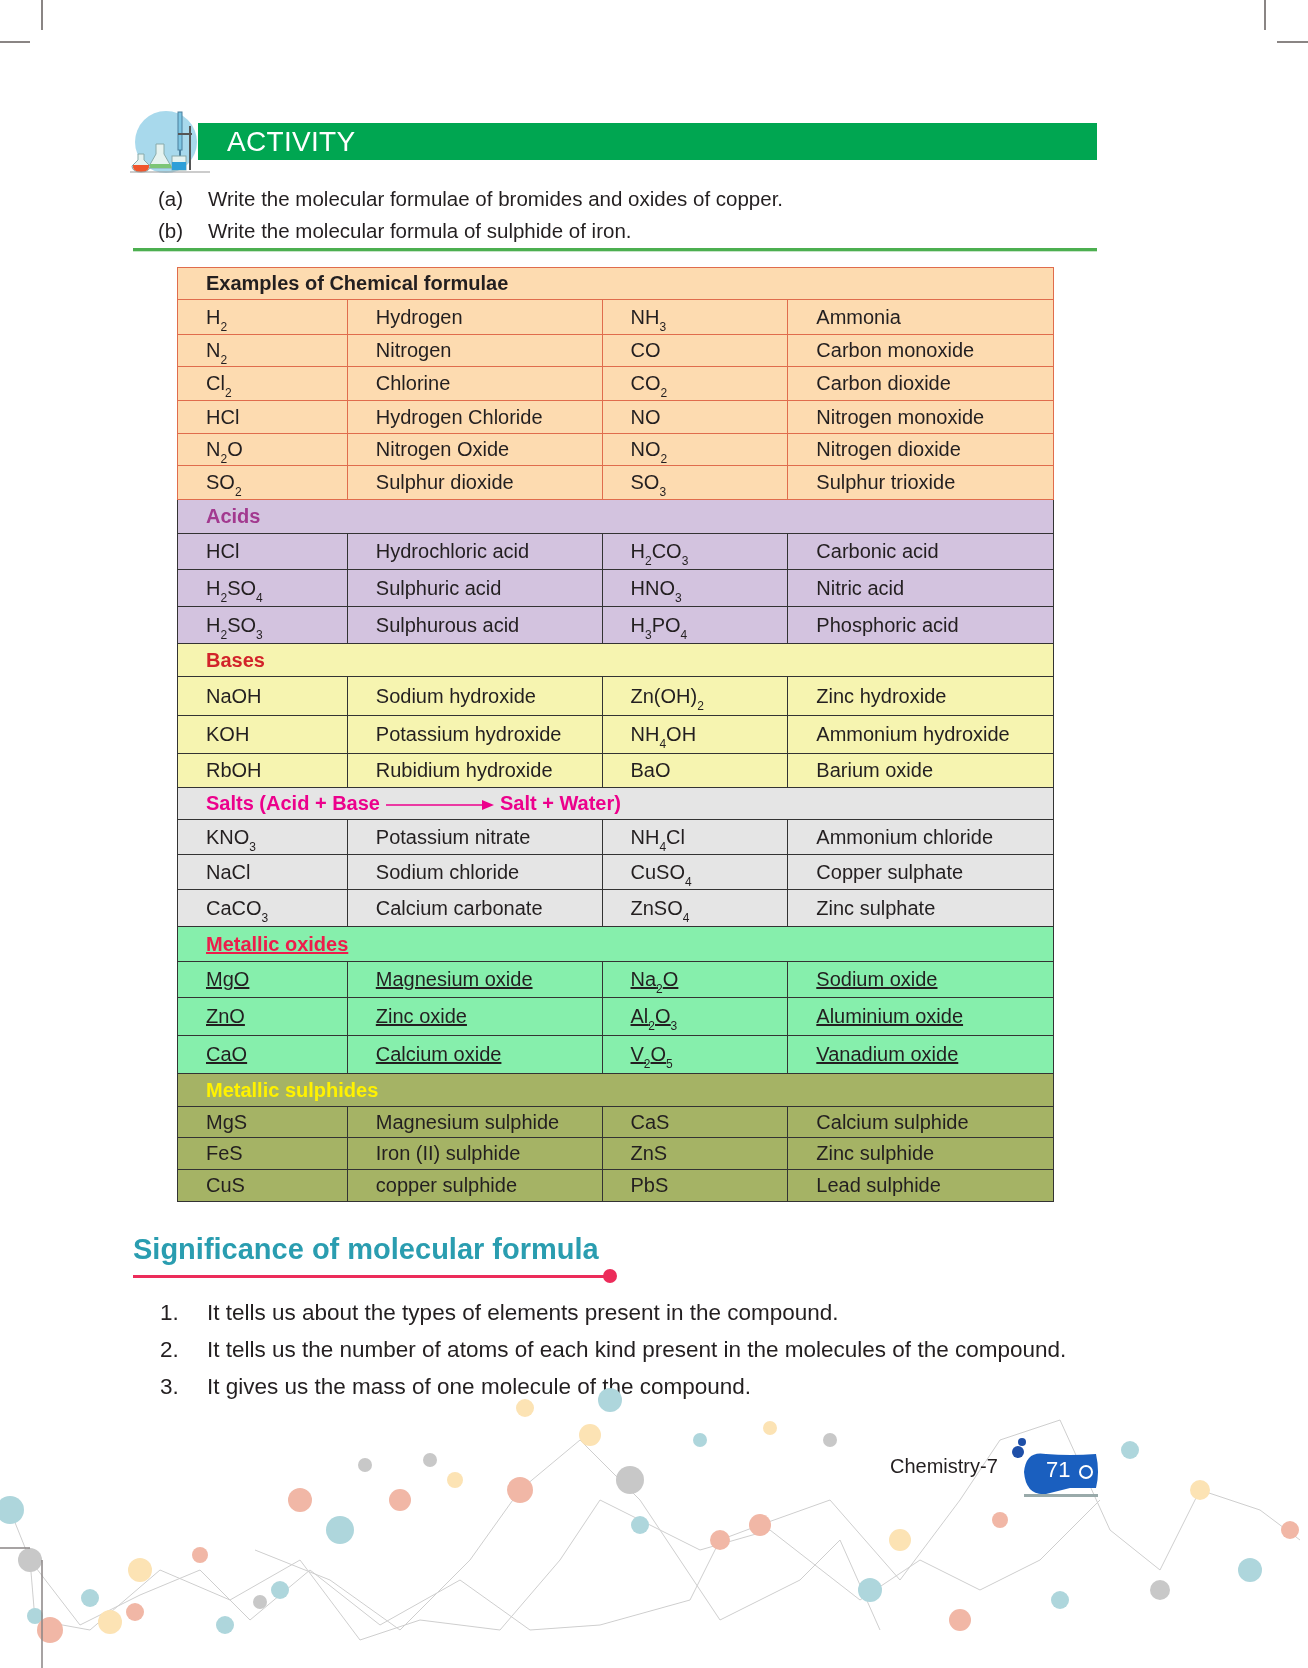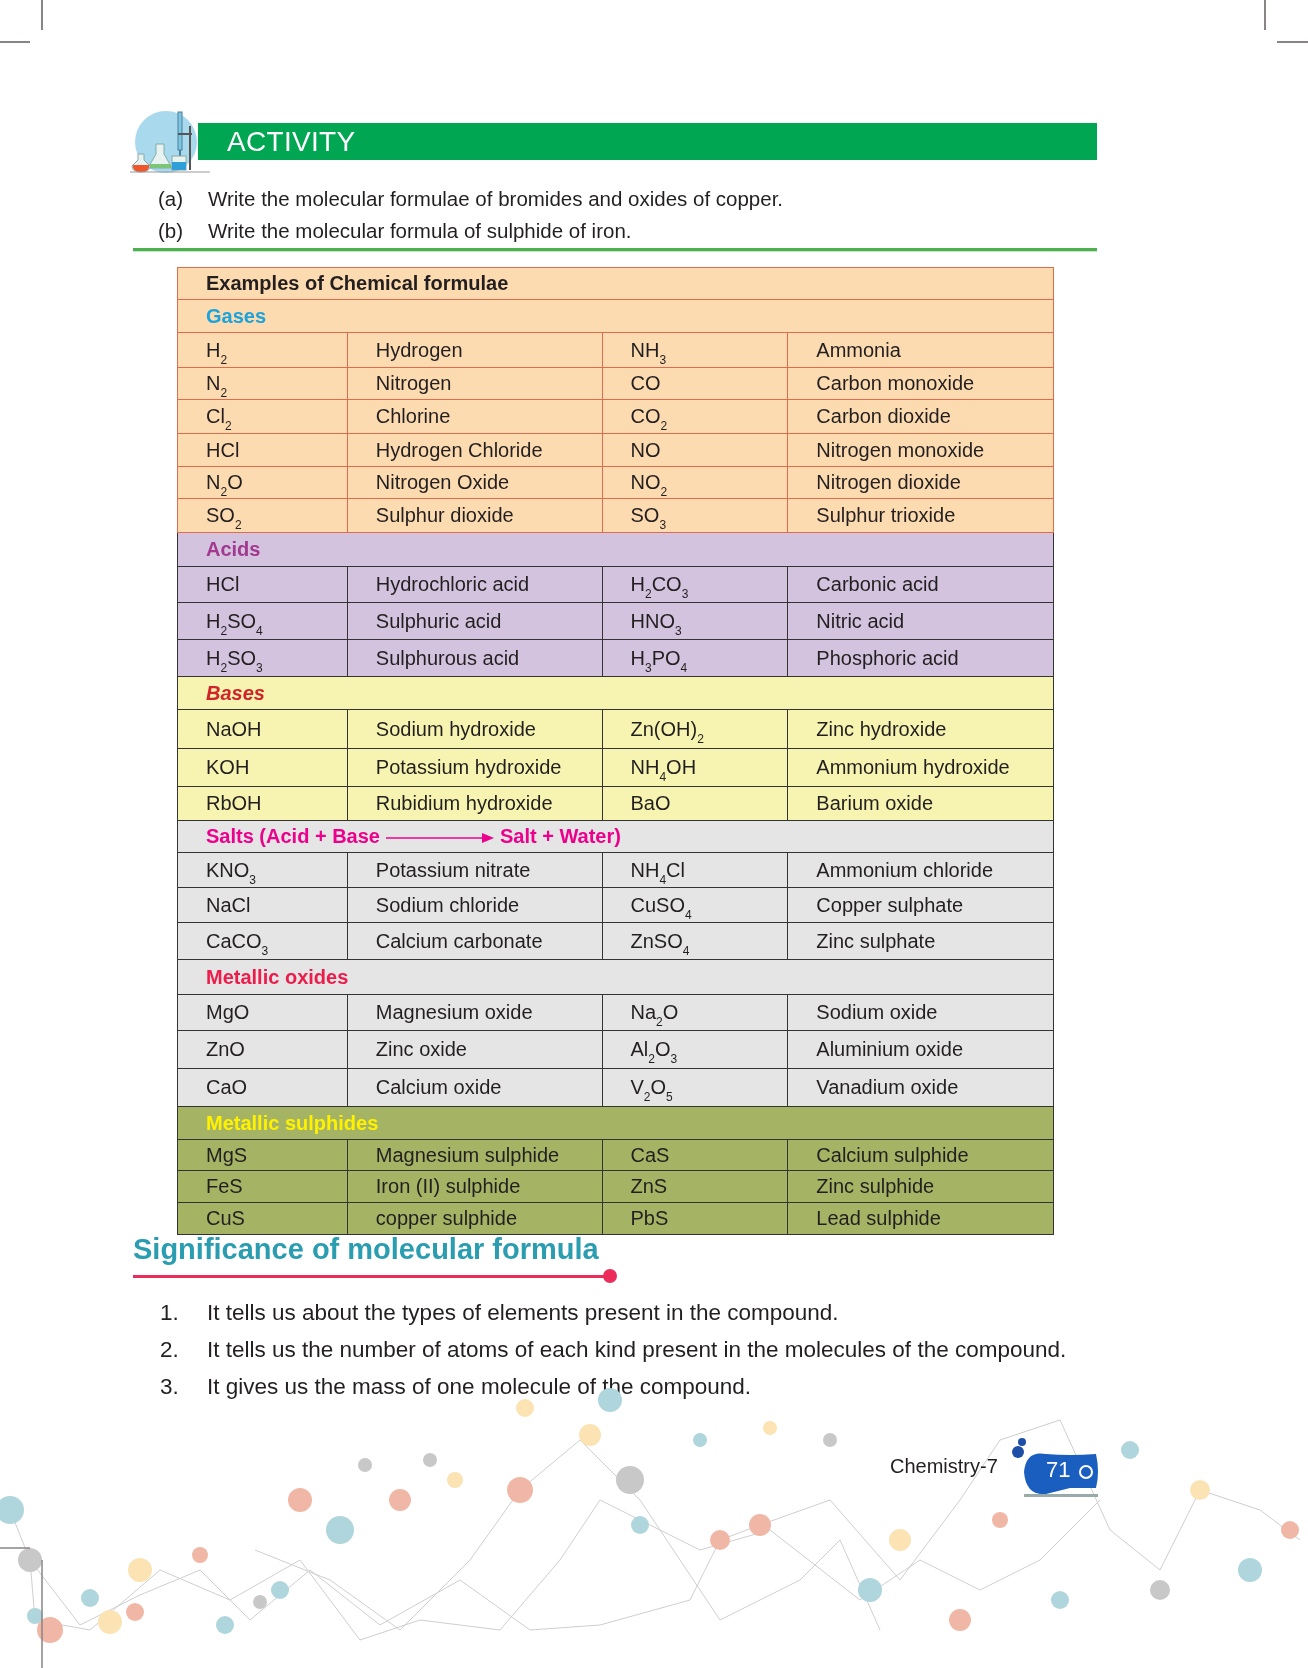--- a/index.html
+++ b/index.html
@@ -16,21 +16,21 @@
   .act-rule { position:absolute; left:133px; top:248px; width:964px; height:3px; background:#4caf50; border-bottom:1px solid #c7e6c8; }
   
   table.chem { position:absolute; left:177px; top:267px; width:877px; border-collapse:collapse; font-size:20px; }
   table.chem td { padding:0 0 0 28px; vertical-align:middle; }
   table.chem td.c2, table.chem td.c4 { padding-left:28px; }
   table.chem td.c3 { padding-left:28px; }
   .g td { background:#fddbb0; border:1.5px solid #e06c4c; }
   .a td { background:#d3c3df; border:1.5px solid #333; }
   .b td { background:#f6f4b0; border:1.5px solid #333; }
   .s td { background:#e5e5e5; border:1.5px solid #333; }
-  .o td { background:#e5e5e5; border:1.5px solid #333; }
+  .o td { background:#86efac; border:1.5px solid #333;text-decoration:underline; }
   .m td { background:#a5b365; border:1.5px solid #333; }
   td.sec { font-weight:bold; font-size:20px; }
   sub { font-size:12px; vertical-align:-7px; line-height:0; }
   
   .sig-title { position:absolute; left:133px; top:1233px; font-size:29px; font-weight:bold; color:#2a9db0; }
   .sig-line { position:absolute; left:133px; top:1275px; width:475px; height:3px; background:#ec2c5a; }
   .sig-dot { position:absolute; left:603px; top:1269px; width:14px; height:14px; border-radius:50%; background:#ec2c5a; }
   .sig-list { position:absolute; left:160px; top:1296px; width:937px; font-size:22.5px; line-height:34px; }
   .sig-list .item { display:flex; margin-bottom:3px; }
   .sig-list .num { width:47px; flex:none; }
@@ -81,23 +81,20 @@
   <colgroup>
       <col style="width:170px">
       <col style="width:255px">
       <col style="width:186px">
       <col style="width:266px">
     </colgroup>
   <tbody id="chem-body">
       <tr class="g" style="height: 32px;">
         <td colspan="4" class="sec" style="color: rgb(35, 31, 32);">Examples of Chemical formulae</td>
       </tr>
-      <tr class="g" style="height: 33px;">
-        <td colspan="4" class="sec" style="color: rgb(26, 163, 220);"><span>Gases</span></td>
-      </tr>
       <tr class="g" style="height: 35px; padding-left: 45px;">
         <td class="c1"><span>H</span><sub>2</sub></td>
         <td class="c2">Hydrogen</td>
         <td class="c3"><span>NH</span><sub>3</sub></td>
         <td class="c4">Ammonia</td>
       </tr>
       <tr class="g" style="height: 32px;">
         <td class="c1"><span>N</span><sub>2</sub></td>
         <td class="c2">Nitrogen</td>
         <td class="c3"><span>CO</span></td>
@@ -141,21 +138,21 @@
         <td class="c2">Sulphuric acid</td>
         <td class="c3"><span>HNO</span><sub>3</sub></td>
         <td class="c4">Nitric acid</td>
       </tr>
       <tr class="a" style="height: 37px;">
         <td class="c1"><span>H</span><sub>2</sub><span>SO</span><sub>3</sub></td>
         <td class="c2">Sulphurous acid</td>
         <td class="c3"><span>H</span><sub>3</sub><span>PO</span><sub>4</sub></td>
         <td class="c4">Phosphoric acid</td>
       </tr>
-      <tr class="b" style="height: 33px; font-style: italic;">
+      <tr class="b" style="height: 33px;">
         <td colspan="4" class="sec" style="color: rgb(210, 35, 42);"><span>Bases</span></td>
       </tr>
       <tr class="b" style="height: 39px;">
         <td class="c1"><span>NaOH</span></td>
         <td class="c2">Sodium hydroxide</td>
         <td class="c3"><span>Zn(OH)</span><sub>2</sub></td>
         <td class="c4">Zinc hydroxide</td>
       </tr>
       <tr class="b" style="height: 38px;">
         <td class="c1"><span>KOH</span></td>

